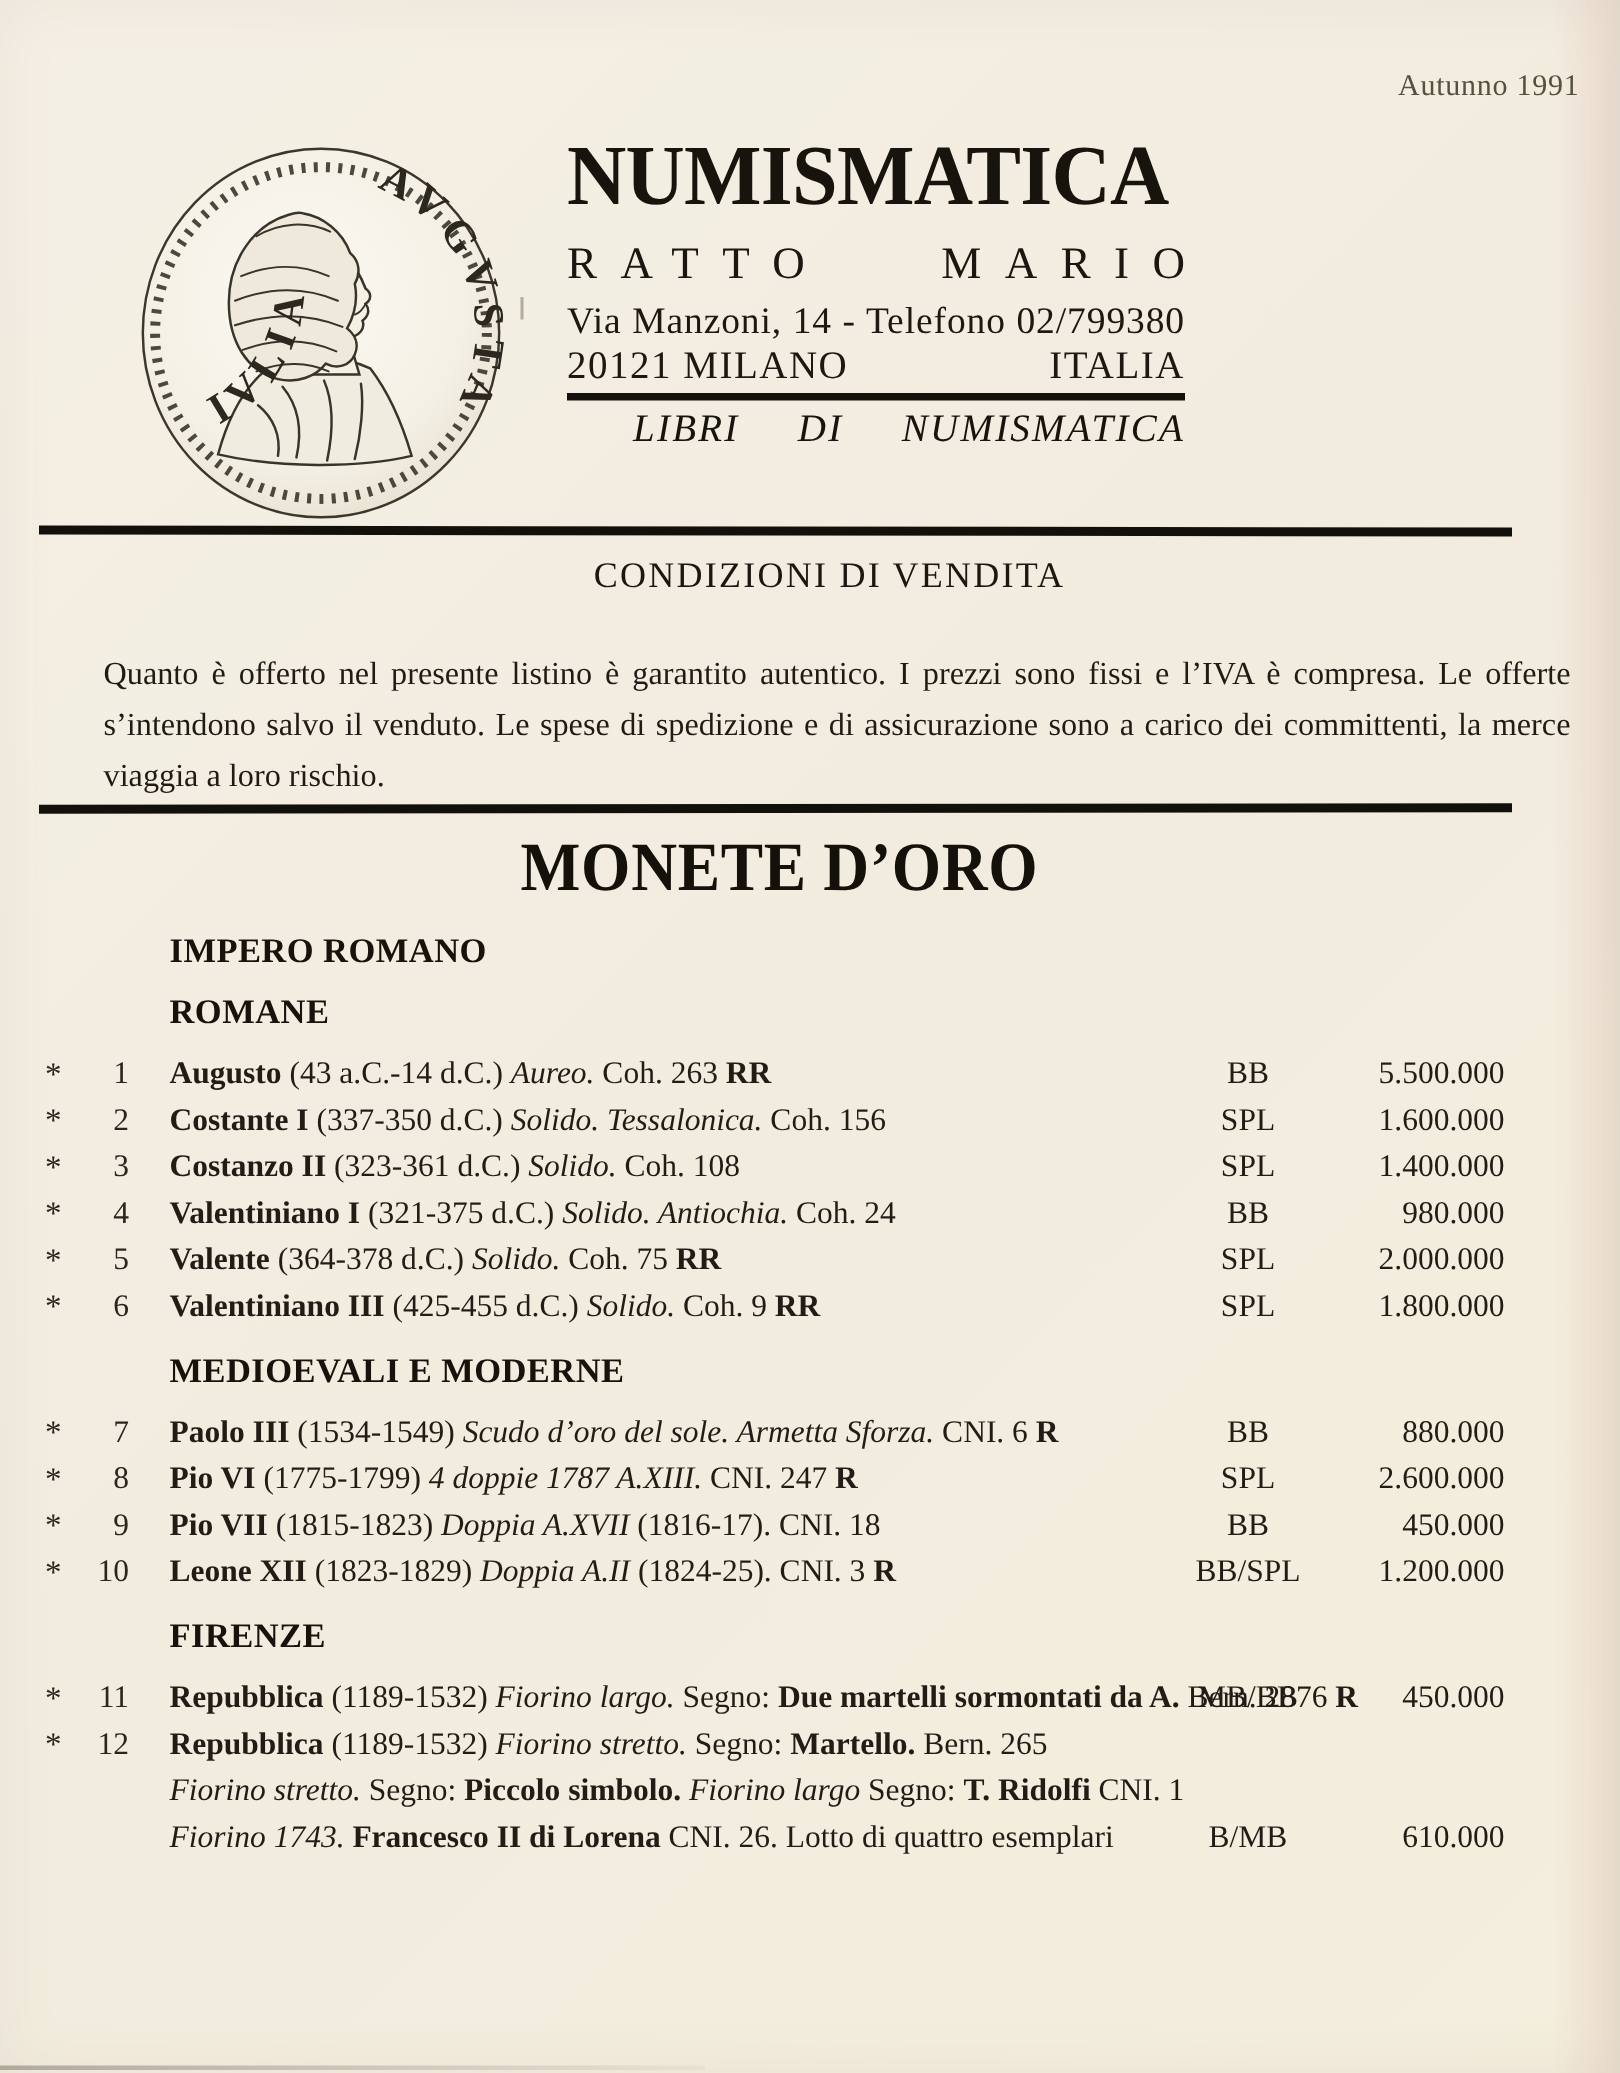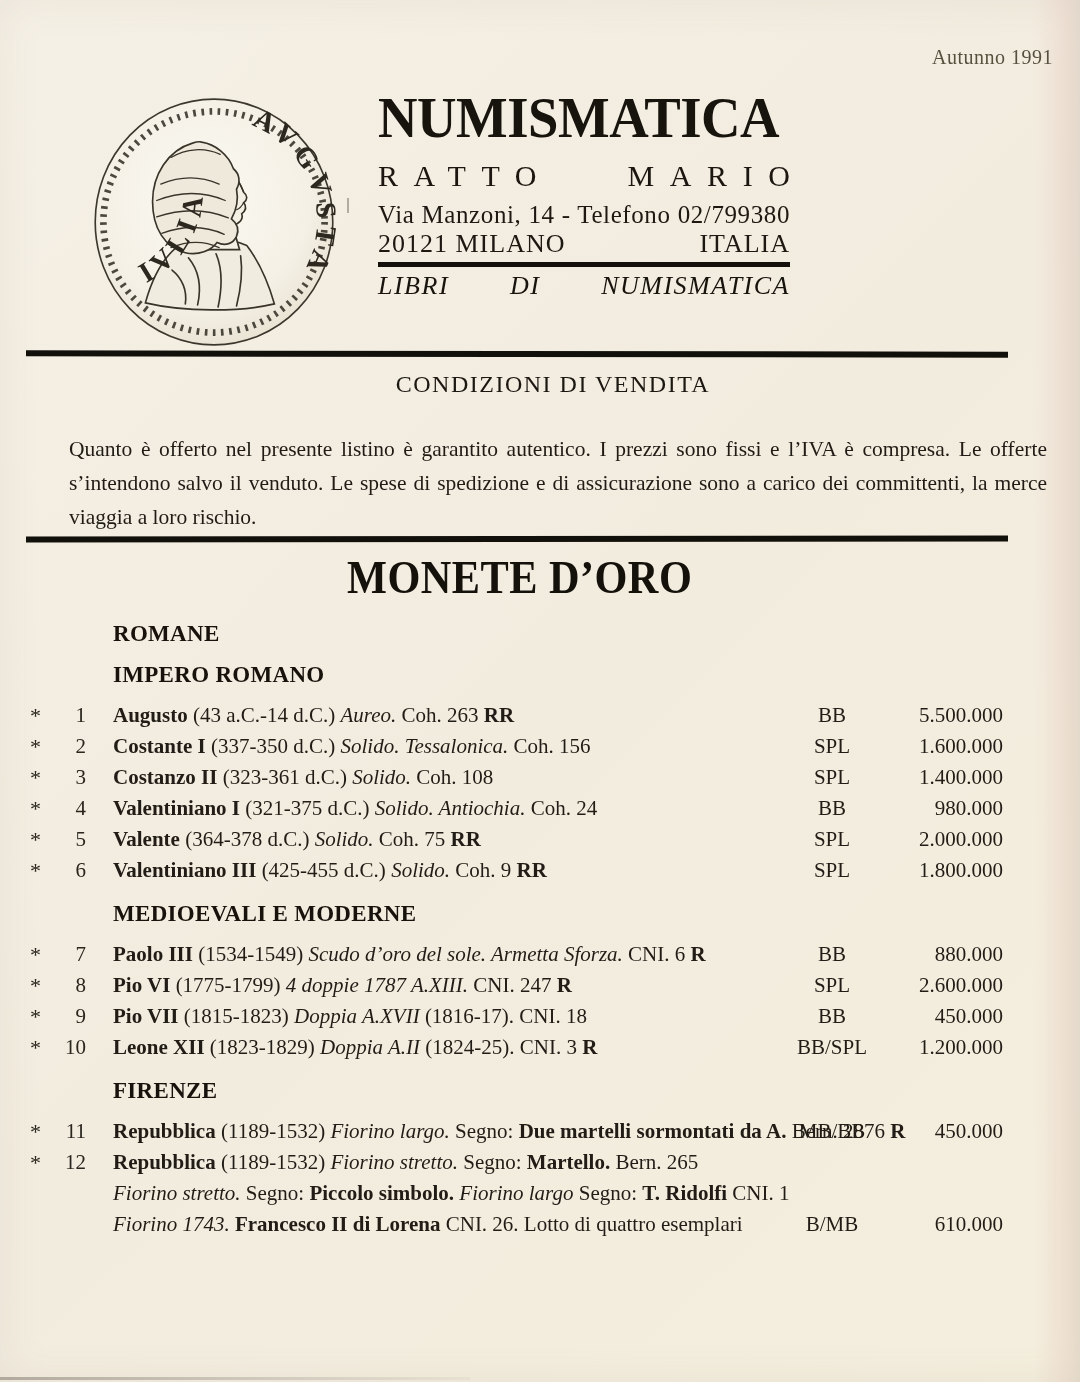--- a/index.html
+++ b/index.html
@@ -32,21 +32,21 @@
     transform:scaleX(.96);transform-origin:left center;white-space:nowrap;color:#17130d;}
   .brand-ratto{margin-top:16px;display:flex;justify-content:space-between;font-size:30px;line-height:32px;color:#1b1710;}
   .brand-ratto span{letter-spacing:.52em;margin-right:-.52em;}
   .brand-addr{margin-top:8px;font-size:25px;line-height:29px;letter-spacing:.6px;
     text-align:justify;text-align-last:justify;color:#1d1912;}
   .brand-city{display:flex;justify-content:space-between;font-size:26px;line-height:29px;letter-spacing:1px;color:#1d1912;gap:35px;}
   .brand-rule{margin-top:4px;height:5px;background:#14110c;}
   .tagline{display:flex;justify-content:space-between;font-size:26px;line-height:30px;
     font-style:italic;letter-spacing:1.5px;color:#17130d;}
   .tag1{margin-top:18px;}
-  .tag2{margin-top:4px;}
+  .tag2{margin-top:4px;margin-left:44px;}
 
   .hr-full{position:absolute;left:26px;width:982px;height:6px;background:#12100b;}
   .hr1{top:351px;transform:rotate(.08deg);}
   .hr2{top:536px;transform:rotate(-.06deg);}
 
   .cond-head{position:absolute;top:371px;left:0;width:1040px;text-align:center;
     font-size:24px;letter-spacing:1.5px;color:#1b1711;padding-left:33px;}
   .cond-body{position:absolute;top:432px;left:30px;width:978px;
     font-size:21.5px;line-height:34px;text-align:justify;color:#201c15;margin-left:39px;}
 
@@ -144,22 +144,22 @@
   <div class="cond-head">CONDIZIONI DI VENDITA</div>
   <div class="cond-body">Quanto è offerto nel presente listino è garantito autentico. I prezzi sono fissi e l’IVA è compresa. Le offerte s’intendono salvo il venduto. Le spese di spedizione e di assicurazione sono a carico dei committenti, la merce viaggia a loro rischio.</div>
 
   <div class="hr-full hr2"></div>
 
   <div class="gold-title">
     <span>MONETE D’ORO</span>
   </div>
 
   <div id="catalog-blocks">
+      <div class="b-heading">IMPERO ROMANO</div>
       <div class="b-heading">ROMANE</div>
-      <div class="b-heading">IMPERO ROMANO</div>
       <div class="b-row">
         <span class="star">*</span>
         <span class="num">1</span>
         <span class="desc"><span class="bb">Augusto</span><span> (43 a.C.-14 d.C.) </span><span class="it">Aureo.</span><span> Coh. 263 </span><span class="bb">RR</span></span>
         <span class="grade">BB</span>
         <span class="price">5.500.000</span>
       </div>
       <div class="b-row">
         <span class="star">*</span>
         <span class="num">2</span>

